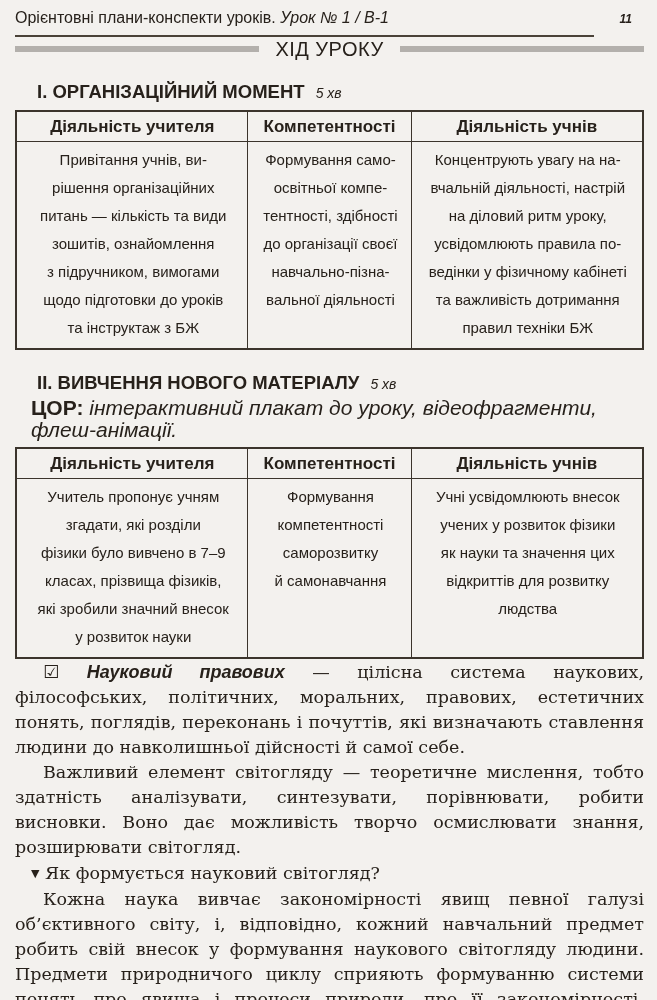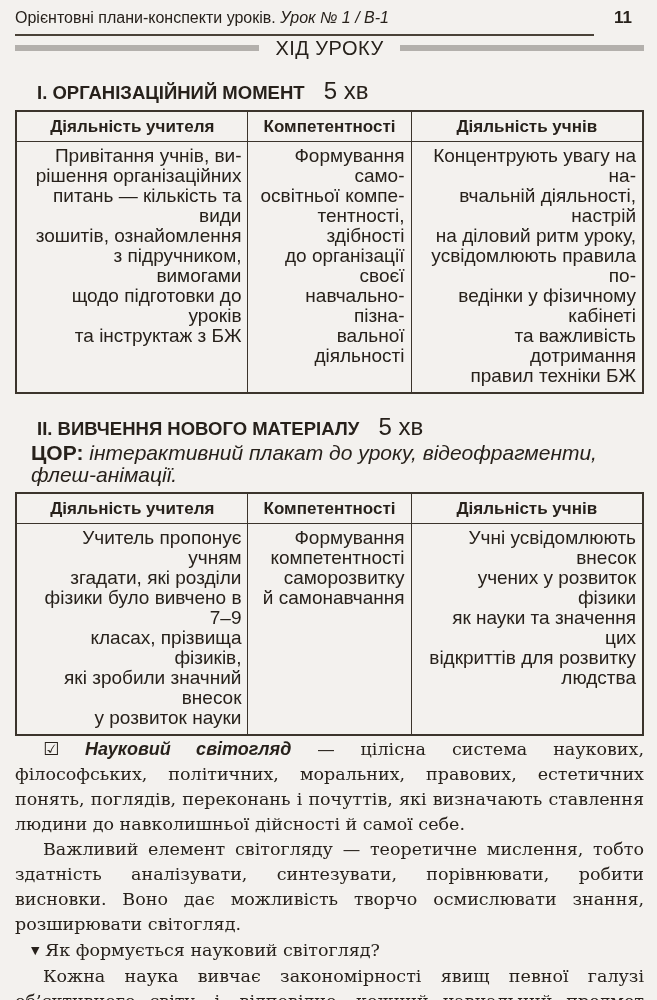--- a/index.html
+++ b/index.html
@@ -8,32 +8,32 @@
     background: #f3f1ee;
     color: #27211b;
     overflow: hidden;
     font-family: "Liberation Sans", sans-serif;
   }
   .page { box-sizing: border-box; width: 657px; height: 760px; padding: 8px 13px 0 15px; }
 
   
   .running-header { display: flex; justify-content: space-between; align-items: baseline; font-size: 16px; line-height: 20px; }
   .rh-left .it { font-style: italic; }
-  .rh-page { font-weight: bold; font-size: 17px; padding-right: 12px; }
+  .rh-page { font-weight: bold; font-size: 12px; padding-right: 12px; font-style: italic; }
   .rh-rule { height: 2px; background: #4a4238; width: 92%; margin-top: 6px; }
 
   
   .band { display: flex; align-items: center; gap: 16px; height: 24px; }
   .band .bar { flex: 1; height: 6px; background: #b3b0ac; }
   .band .band-title { font-size: 20px; font-weight: normal; letter-spacing: 0.5px; white-space: nowrap; }
 
   
   .sec-heading { margin: 20px 0 0 22px; font-size: 18.5px; line-height: 22px; }
   .sec-heading .num-title { font-weight: bold; }
-  .sec-heading .duration { font-weight: normal; margin-left: 14px; font-size: 24px; }
+  .sec-heading .duration { font-weight: normal; font-style: italic; margin-left: 6px; font-size: 14px; }
   .sec-heading.second { margin-top: 22px; }
   .cor-line { margin: 2px 0 0 16px; font-size: 21px; line-height: 22px; }
   .cor-line .cor-label { font-weight: bold; }
   .cor-line .cor-text { font-style: italic; }
 
   
   table.lesson-table {
     width: 100%;
     border-collapse: collapse;
     margin-top: 6px;
@@ -41,22 +41,22 @@
   }
   .sec2-table { margin-top: 4px; }
   table.lesson-table, table.lesson-table th, table.lesson-table td { border: 1.6px solid #3b342c; }
   table.lesson-table { border-width: 2px; }
   col.c1 { width: 37%; } col.c2 { width: 26%; } col.c3 { width: 37%; }
   table.lesson-table th {
     font-size: 17px; font-weight: bold; text-align: center;
     padding: 4px 2px; line-height: 21px;
   }
   table.lesson-table td {
-    font-size: 19px; line-height: 20px;
-    vertical-align: top; text-align: right;
+    font-size: 15px; line-height: 28px;
+    vertical-align: top; text-align: center;
     padding: 4px 6px 6px 8px;
     white-space: pre-line;
   }
 
   
   .topic-heading {
     font-family: "Liberation Sans", sans-serif;
     font-size: 18.5px; font-weight: bold;
     margin: 12px 0 4px 0; text-indent: 28px; line-height: 22px;
   }
@@ -178,21 +178,21 @@
 як науки та значення цих
 відкриттів для розвитку
 людства</td>
       </tr>
     </tbody>
   </table>
 
 
   <p class="body-text def-para">
     <span class="checkbox-glyph">☑</span>
-    <span class="term">Науковий світогляд</span>
+    <span class="term">Науковий правових</span>
     <span>— цілісна система наукових, філософських, політичних, моральних, правових, естетичних понять, поглядів, переконань і почуттів, які визначають ставлення людини до навколишньої дійсності й самої себе.</span>
   </p>
 
   <p class="body-text">Важливий елемент світогляду — теоретичне мислення, тобто здатність аналізувати, синтезувати, порівнювати, робити висновки. Воно дає можливість творчо осмислювати знання, розширювати світогляд.</p>
 
   <p class="question-line">
     <span class="tri">▼</span>
     <span>Як формується науковий світогляд?</span>
   </p>
 

